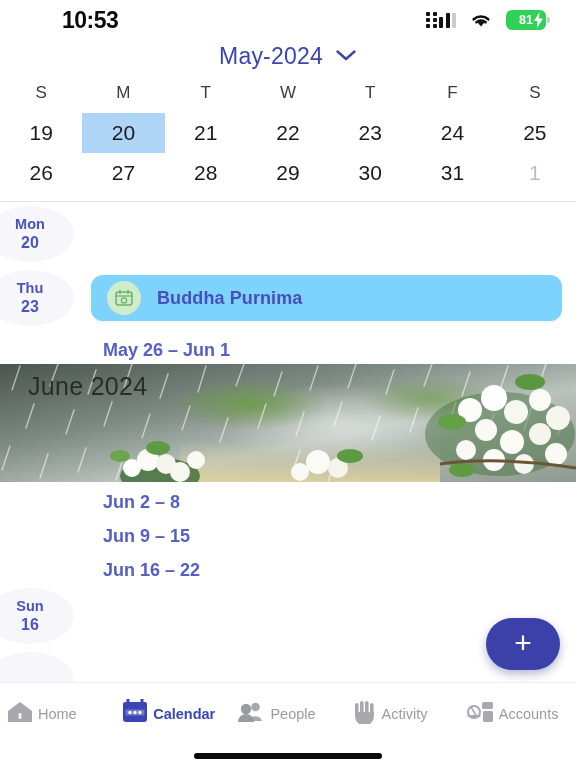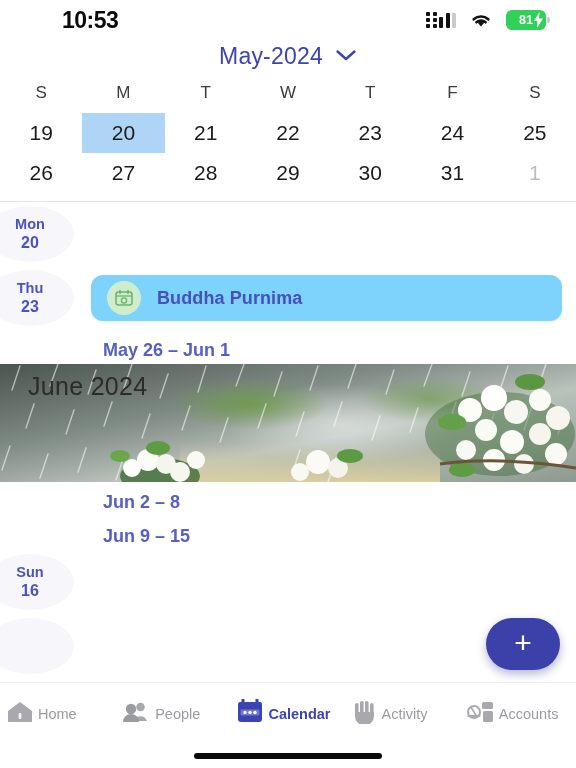--- a/index.html
+++ b/index.html
@@ -343,20 +343,21 @@
           <ellipse cx="530" cy="18" rx="15" ry="8" fill="#5b9640"></ellipse>
           <ellipse cx="462" cy="106" rx="13" ry="7" fill="#5e9b43"></ellipse>
           <path d="M440 100 Q500 92 576 104" stroke="#6b5536" stroke-width="3" fill="none"></path>
         </g>
       </svg>
       <div class="banner-label">June 2024</div>
     </div>
 
     <div class="weeklink">Jun 2 – 8</div>
     <div class="weeklink">Jun 9 – 15</div>
+    <div class="weeklink">Jun 16 – 22</div>
 
     <div class="agenda-row">
       <div class="daychip">
         <span>Sun</span>
         <span class="dnum">16</span>
       </div>
     </div>
 
     <div class="agenda-row">
       <div class="daychip">
@@ -374,51 +375,51 @@
   <div class="bottomnav">
 
     <div class="nav-item">
       <span>
         <svg width="28" height="24" viewBox="0 0 28 24">
           <path d="M14 2 L26 11 v11 H2 V11 Z" fill="#a8a8ae"></path>
           <rect x="12.6" y="13" width="2.8" height="6" rx="1.2" fill="#f2f2f4"></rect>
         </svg>
       </span>
       <span class="nav-label">Home</span>
-    </div>
-
-    <div class="nav-item">
-      <span>
-        <svg width="30" height="24" viewBox="0 0 30 24">
-          <circle cx="19.5" cy="7" r="4.3" fill="#a8a8ae"></circle>
-          <path d="M13 21 a6.8 6.8 0 0 1 13 0 Z" fill="#a8a8ae"></path>
-          <circle cx="10" cy="9" r="5.2" fill="#9a9aa2"></circle>
-          <path d="M2 22 a8 8 0 0 1 16 0 Z" fill="#9a9aa2"></path>
-        </svg>
-      </span>
-      <span class="nav-label">People</span>
     </div>
 
     <div class="nav-item active">
       <span>
         <svg width="28" height="25" viewBox="0 0 28 25">
           <rect x="2" y="3" width="24" height="20" rx="3" fill="#3b44b5"></rect>
           <rect x="2" y="3" width="24" height="6" rx="3" fill="#3b44b5"></rect>
           <path d="M7 0.5 V5 M21 0.5 V5" stroke="#3b44b5" stroke-width="3" stroke-linecap="round"></path>
           <rect x="4.5" y="10.5" width="19" height="6" rx="1.4" fill="#ffffff" opacity="0.28"></rect>
           <circle cx="9" cy="13.5" r="1.7" fill="#fff"></circle>
           <circle cx="14" cy="13.5" r="1.7" fill="#fff"></circle>
           <circle cx="19" cy="13.5" r="1.7" fill="#fff"></circle>
         </svg>
       </span>
       <span class="nav-label">Calendar</span>
     </div>
 
     <div class="nav-item">
       <span>
+        <svg width="30" height="24" viewBox="0 0 30 24">
+          <circle cx="19.5" cy="7" r="4.3" fill="#a8a8ae"></circle>
+          <path d="M13 21 a6.8 6.8 0 0 1 13 0 Z" fill="#a8a8ae"></path>
+          <circle cx="10" cy="9" r="5.2" fill="#9a9aa2"></circle>
+          <path d="M2 22 a8 8 0 0 1 16 0 Z" fill="#9a9aa2"></path>
+        </svg>
+      </span>
+      <span class="nav-label">People</span>
+    </div>
+
+    <div class="nav-item">
+      <span>
         <svg width="26" height="24" viewBox="0 0 26 24">
           <rect x="3" y="3" width="3.6" height="12" rx="1.8" fill="#a8a8ae"></rect>
           <rect x="8" y="1" width="3.6" height="14" rx="1.8" fill="#a8a8ae"></rect>
           <rect x="13" y="1" width="3.6" height="14" rx="1.8" fill="#a8a8ae"></rect>
           <rect x="18" y="3" width="3.6" height="12" rx="1.8" fill="#a8a8ae"></rect>
           <path d="M3 12 h19 v4 a9.5 9.5 0 0 1 -19 0 Z" fill="#a8a8ae"></path>
         </svg>
       </span>
       <span class="nav-label">Activity</span>
     </div>

